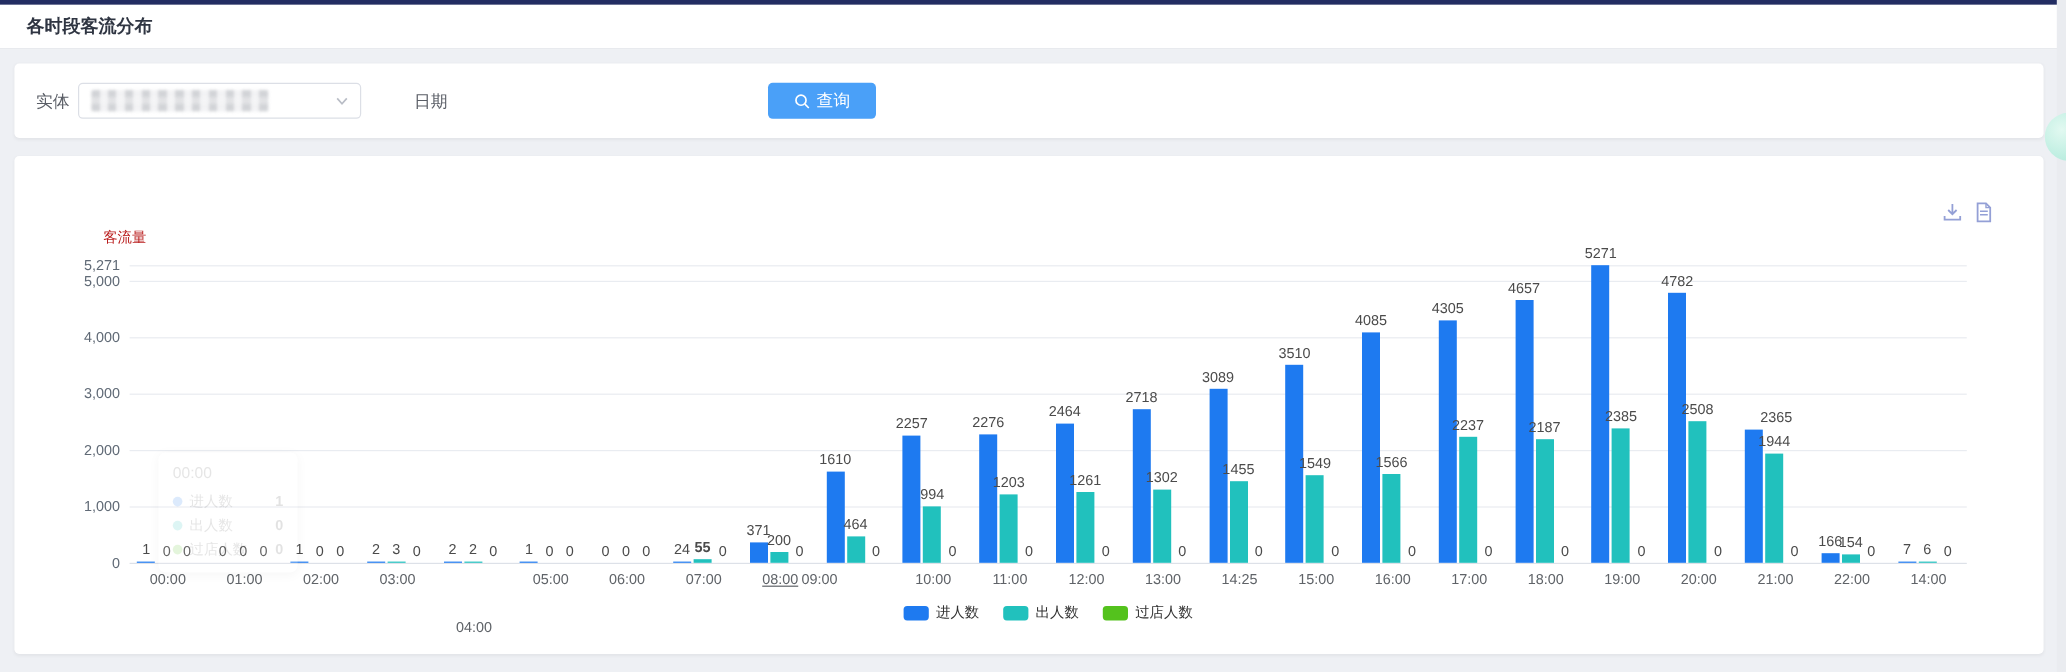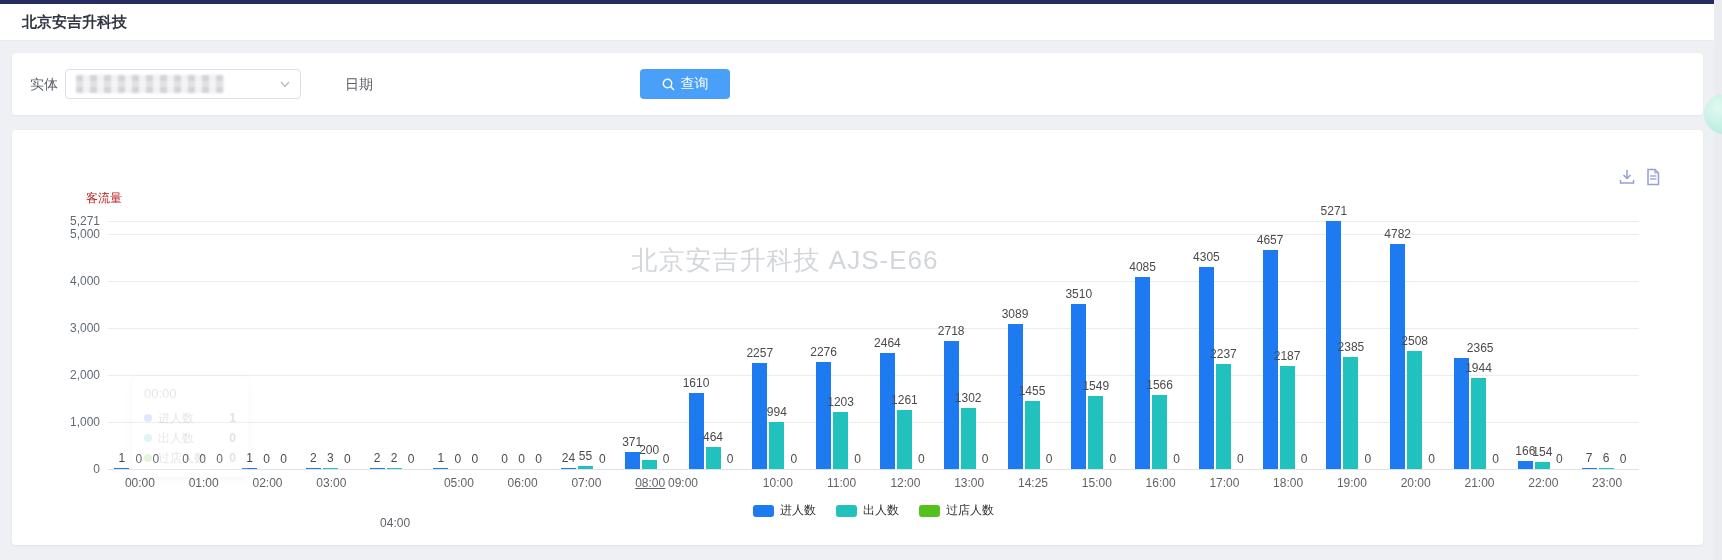--- a/index.html
+++ b/index.html
@@ -69,21 +69,21 @@
   .scrollbar { position:absolute; right:0; top:0; width:8px; height:560px; background:#eaecf0; }
   .float-widget { position:absolute; right:-22px; top:94px; width:40px; height:40px; border-radius:50%;
     background:radial-gradient(circle at 35% 35%, #e2f9f1, #a9e8d8); cursor:pointer; z-index:5; }
 </style>
 </head>
 <body>
 
 <div class="topbar"></div>
 
 <div class="header">
-  <div class="page-title">北京安吉升科技</div>
+  <div class="page-title">各时段客流分布</div>
 </div>
 
 <div class="card filter-card">
   <div class="flabel entity-label">实体</div>
 
   <div class="select-box">
     <div class="mosaic"></div>
     <svg class="chev" viewBox="0 0 10 7">
       <polyline points="1,1 5,5.5 9,1" fill="none" stroke="#b9bdc6" stroke-width="1.4"></polyline>
     </svg>
@@ -107,21 +107,20 @@
     <path d="M2.5 12 v3 h13 v-3" fill="none" stroke="#94a0d6" stroke-width="1.5"></path>
   </svg>
   <svg class="tool-icon doc-icon" viewBox="0 0 18 18">
     <path d="M4 1.5 h7 l3.5 3.5 v11.5 h-10.5 z" fill="none" stroke="#94a0d6" stroke-width="1.5"></path>
     <path d="M11 1.5 v3.5 h3.5" fill="none" stroke="#94a0d6" stroke-width="1.2"></path>
     <line x1="6" y1="8" x2="12.5" y2="8" stroke="#94a0d6" stroke-width="1.3"></line>
     <line x1="6" y1="11" x2="12.5" y2="11" stroke="#94a0d6" stroke-width="1.3"></line>
   </svg>
 
   <div class="axis-title">客流量</div>
-  <div class="watermark">北京安吉升科技 AJS-E66</div>
 
   <div id="plot">
       <div class="gridline zero" style="left: 96px; top: 339px; width: 1531px;"></div>
       <div class="ytick" style="left: 26px; top: 332px;">0</div>
       <div class="gridline" style="left: 96px; top: 292px; width: 1531px;"></div>
       <div class="ytick" style="left: 26px; top: 285px;">1,000</div>
       <div class="gridline" style="left: 96px; top: 245px; width: 1531px;"></div>
       <div class="ytick" style="left: 26px; top: 238px;">2,000</div>
       <div class="gridline" style="left: 96px; top: 198px; width: 1531px;"></div>
       <div class="ytick" style="left: 26px; top: 191px;">3,000</div>
@@ -162,21 +161,21 @@
       <div class="bar-label" style="left: 413.9px; top: 322px;">0</div>
       <div class="bar-label" style="left: 430.9px; top: 322px;">0</div>
       <div class="xtick" style="left: 415.9px; top: 346px;">05:00</div>
       <div class="bar-label" style="left: 460.6px; top: 322px;">0</div>
       <div class="bar-label" style="left: 477.6px; top: 322px;">0</div>
       <div class="bar-label" style="left: 494.6px; top: 322px;">0</div>
       <div class="xtick" style="left: 479.6px; top: 346px;">06:00</div>
       <div class="bar" style="left: 548.9px; top: 338px; width: 15px; height: 1px; background: rgb(30, 122, 240);"></div>
       <div class="bar-label" style="left: 524.4px; top: 321px;">24</div>
       <div class="bar" style="left: 565.9px; top: 336px; width: 15px; height: 3px; background: rgb(33, 193, 189);"></div>
-      <div class="bar-label" style="left: 541.4px; top: 319px;">55</div>
+      <div class="bar-label" style="left: 541.4px; top: 319px; font-weight: bold;">55</div>
       <div class="bar-label" style="left: 558.4px; top: 322px;">0</div>
       <div class="xtick" style="left: 543.4px; top: 346px;">07:00</div>
       <div class="bar" style="left: 612.7px; top: 322px; width: 15px; height: 17px; background: rgb(30, 122, 240);"></div>
       <div class="bar-label" style="left: 588.2px; top: 305px;">371</div>
       <div class="bar" style="left: 629.7px; top: 330px; width: 15px; height: 9px; background: rgb(33, 193, 189);"></div>
       <div class="bar-label" style="left: 605.2px; top: 313px;">200</div>
       <div class="bar-label" style="left: 622.2px; top: 322px;">0</div>
       <div class="xtick" style="left: 607.2px; top: 346px; text-decoration: underline;">08:00</div>
       <div class="bar" style="left: 676.5px; top: 263px; width: 15px; height: 76px; background: rgb(30, 122, 240);"></div>
       <div class="bar-label" style="left: 652px; top: 246px;">1610</div>
@@ -260,21 +259,21 @@
       <div class="bar-label" style="left: 1481.3px; top: 314px;">166</div>
       <div class="bar" style="left: 1522.8px; top: 332px; width: 15px; height: 7px; background: rgb(33, 193, 189);"></div>
       <div class="bar-label" style="left: 1498.3px; top: 315px;">154</div>
       <div class="bar-label" style="left: 1515.3px; top: 322px;">0</div>
       <div class="xtick" style="left: 1500.3px; top: 346px;">22:00</div>
       <div class="bar" style="left: 1569.6px; top: 338px; width: 15px; height: 1px; background: rgb(30, 122, 240);"></div>
       <div class="bar-label" style="left: 1545.1px; top: 321px;">7</div>
       <div class="bar" style="left: 1586.6px; top: 338px; width: 15px; height: 1px; background: rgb(33, 193, 189);"></div>
       <div class="bar-label" style="left: 1562.1px; top: 321px;">6</div>
       <div class="bar-label" style="left: 1579.1px; top: 322px;">0</div>
-      <div class="xtick" style="left: 1564.1px; top: 346px;">23:00</div>
+      <div class="xtick" style="left: 1564.1px; top: 346px;">14:00</div>
     </div>
 
   <div class="tooltip-ghost">
     <div class="tooltip-title">00:00</div>
     <div id="tip-rows">
         <div class="tip-row">
           <span class="tip-dot" style="background: rgb(30, 122, 240);"></span>
           <span>进人数</span>
           <span class="tip-val">1</span>
         </div>

